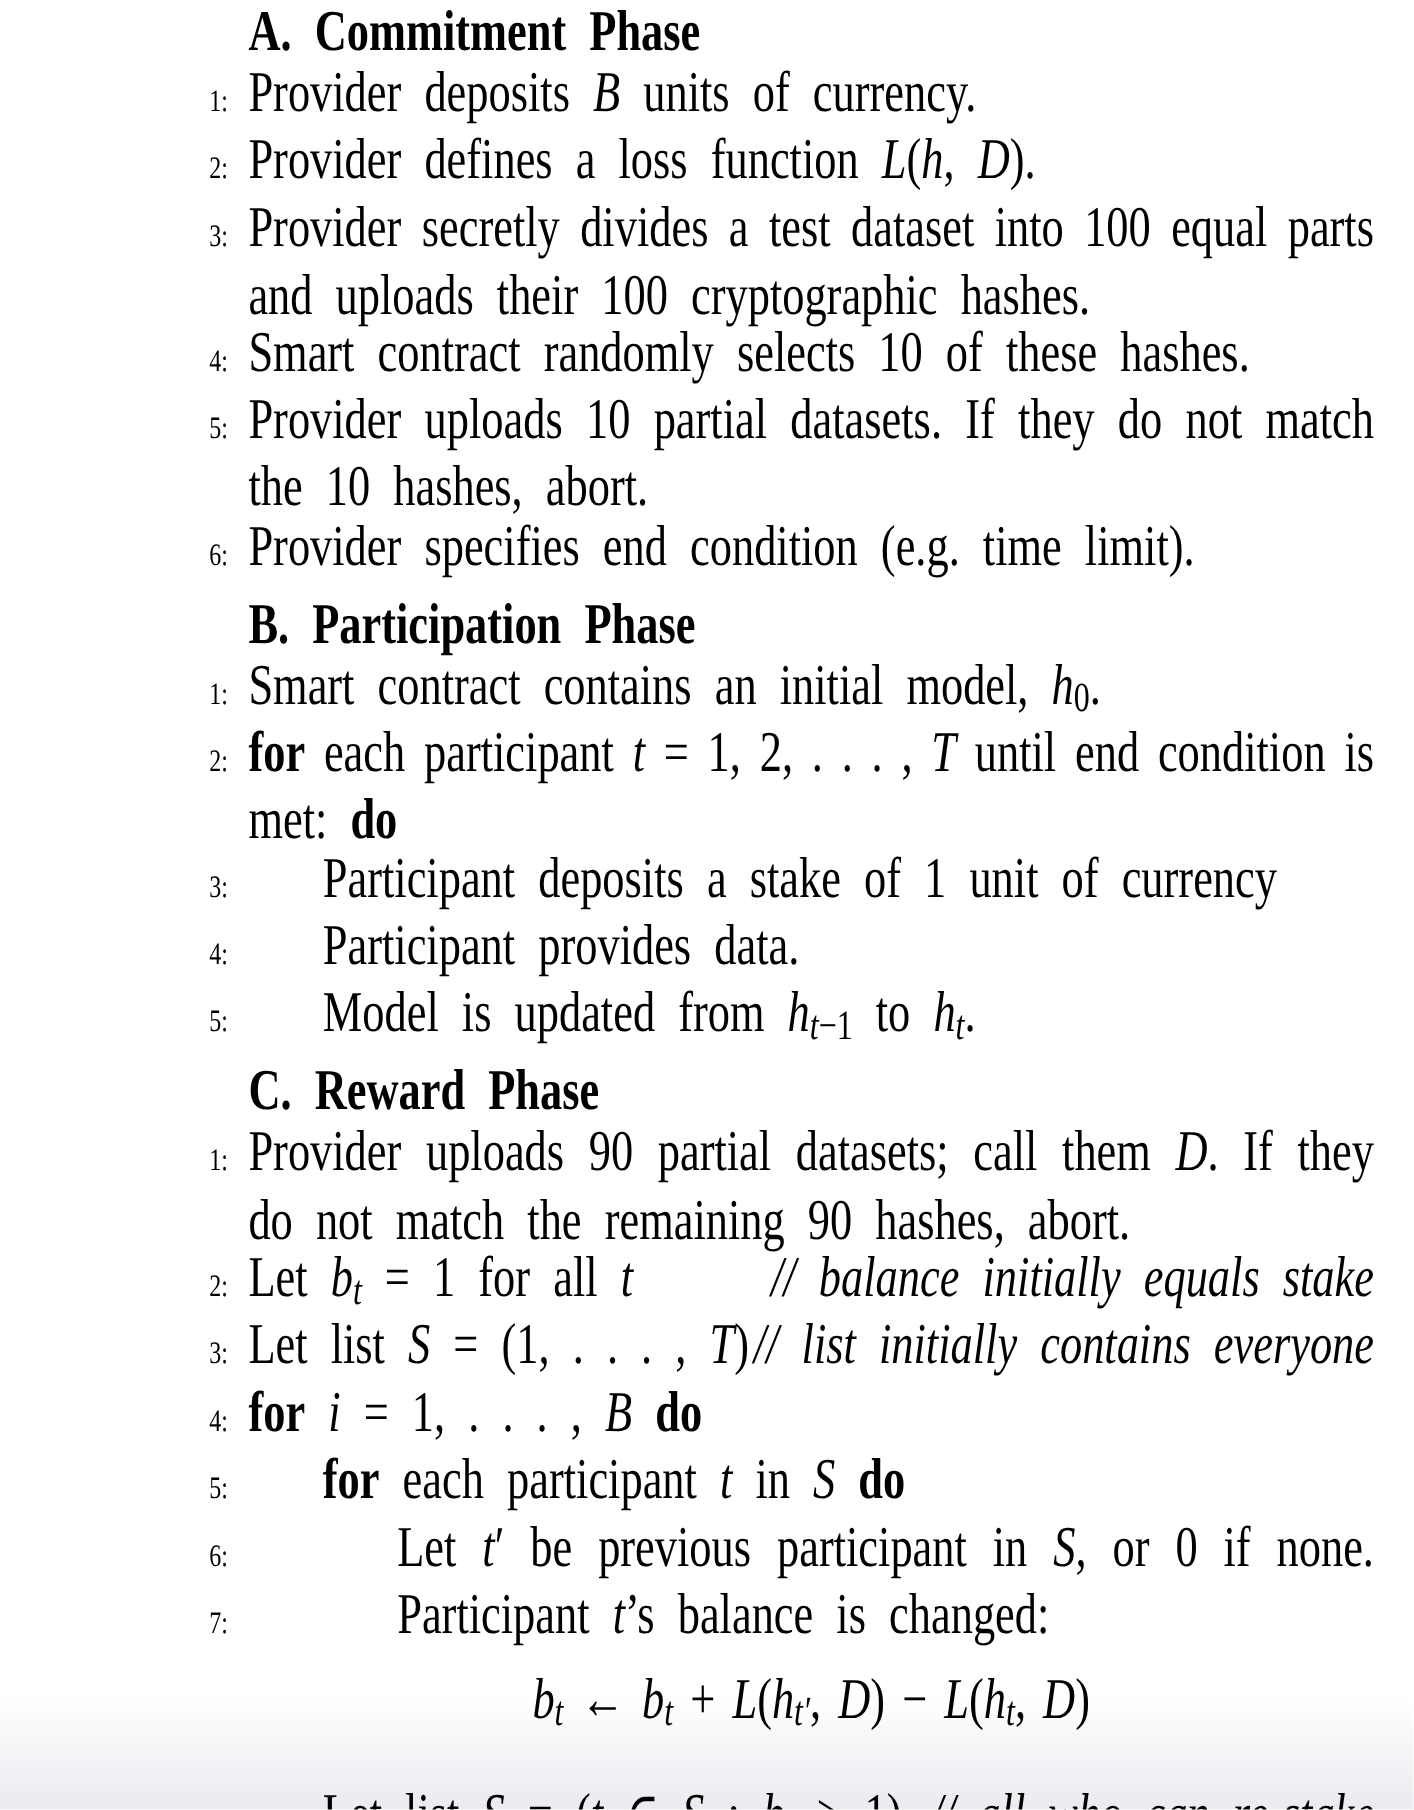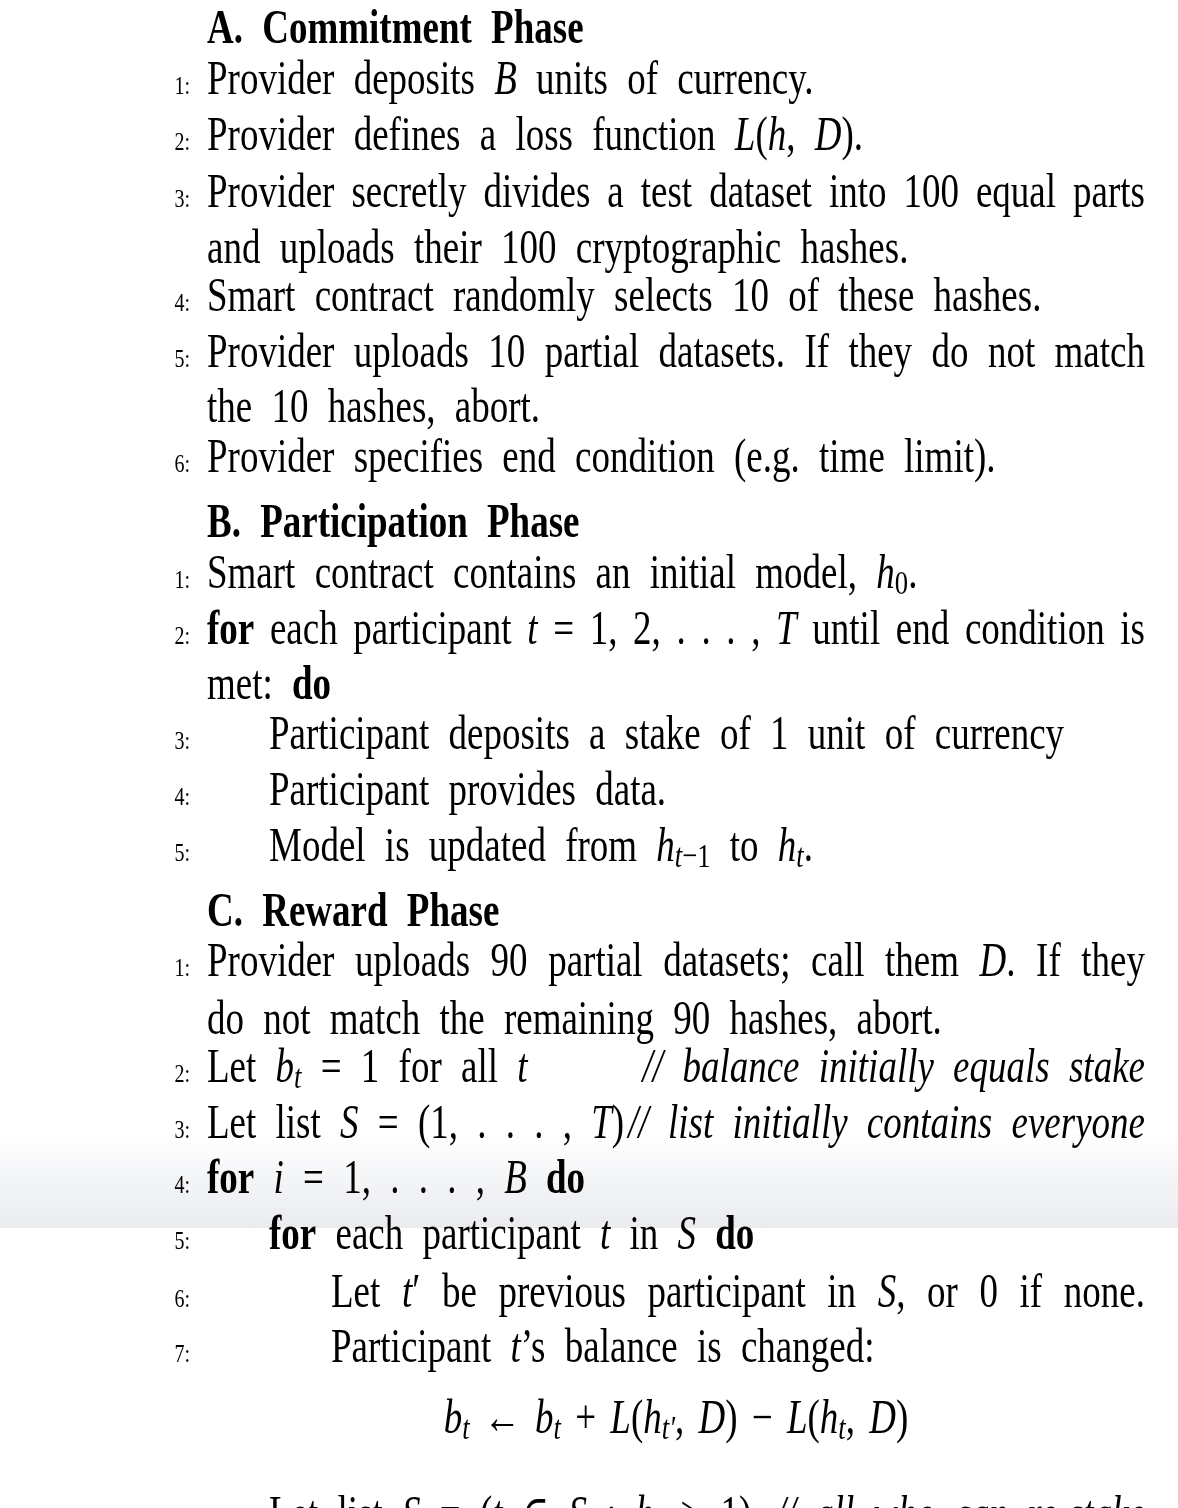--- a/index.html
+++ b/index.html
@@ -6,21 +6,21 @@
     margin: 0;
     padding: 0;
     width: 1178px;
     height: 1508px;
     overflow: hidden;
     background: #ffffff;
   }
   .canvas {
     position: relative;
     width: 1178px;
-    height: 1228px;
+    height: 1508px;
     background: var(--bg, #ffffff);
   }
   
   .bottom-shade {
     position: absolute;
     left: 0;
     bottom: 0;
     width: 100%;
     height: 95px;
     z-index: 0;

